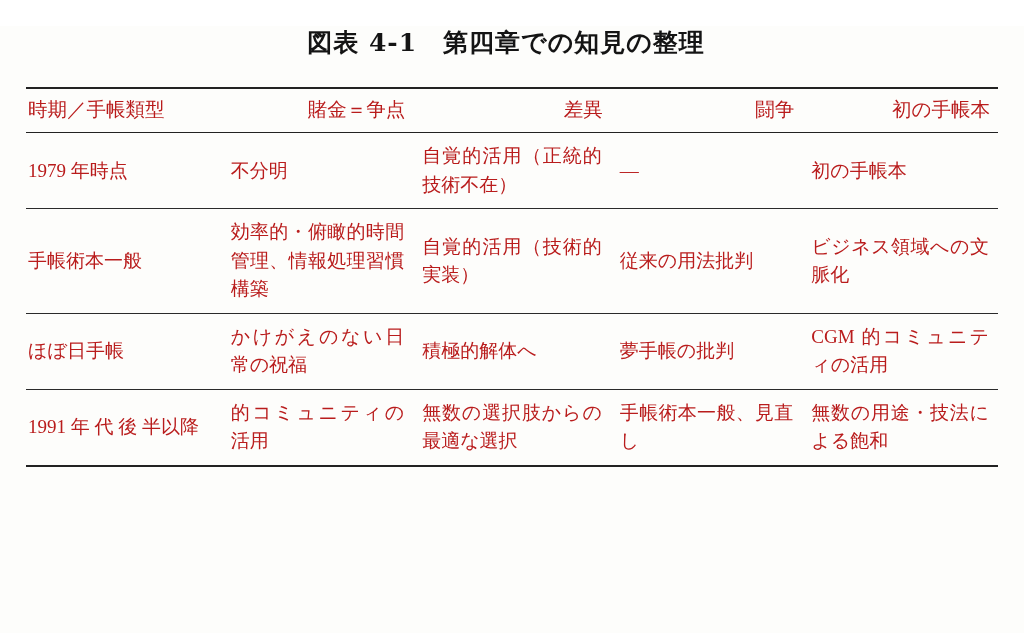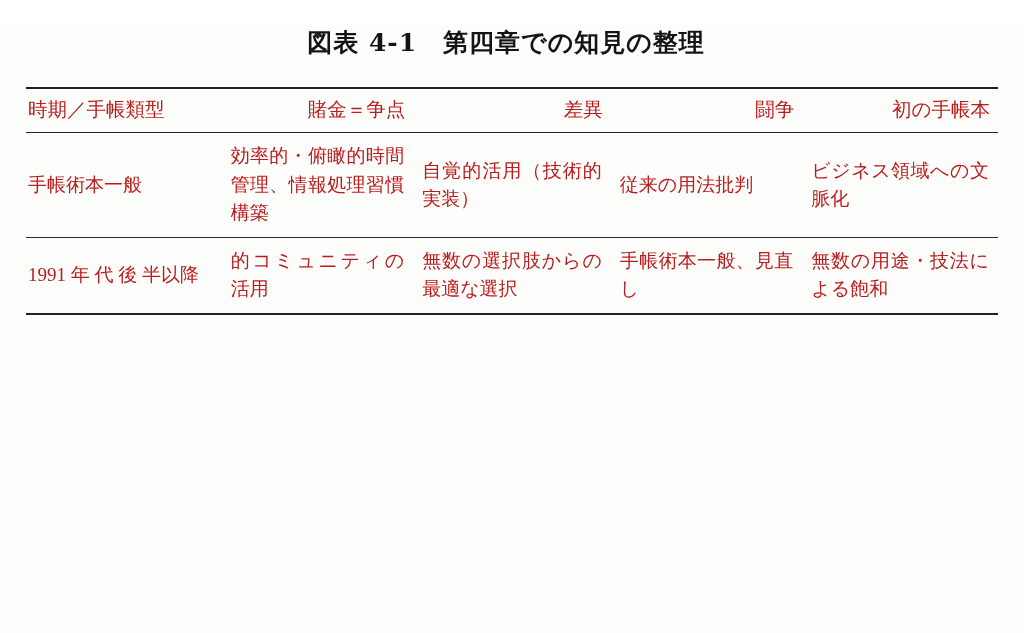--- a/index.html
+++ b/index.html
@@ -106,33 +106,67 @@
           <th class="first">時期／手帳類型</th>
           <th>賭金＝争点</th>
           <th>差異</th>
           <th>闘争</th>
           <th>初の手帳本</th>
         </tr>
       </thead>
       <tbody>
         <tr>
           <td class="col0">
+              <span class="cell">1979 年時点</span>
+            </td>
+          <td>
+              <span class="cell">不分明</span>
+            </td>
+          <td>
+              <span class="cell justify">自覚的活用（正統的技術不在）</span>
+            </td>
+          <td>
+              <span class="cell dash">—</span>
+            </td>
+          <td>
+              <span class="cell">初の手帳本</span>
+            </td>
+        </tr>
+        <tr>
+          <td class="col0">
               <span class="cell">手帳術本一般</span>
             </td>
           <td>
               <span class="cell justify">効率的・俯瞰的時間管理、情報処理習慣構築</span>
             </td>
           <td>
               <span class="cell justify">自覚的活用（技術的実装）</span>
             </td>
           <td>
               <span class="cell">従来の用法批判</span>
             </td>
           <td>
               <span class="cell justify">ビジネス領域への文脈化</span>
+            </td>
+        </tr>
+        <tr>
+          <td class="col0">
+              <span class="cell">ほぼ日手帳</span>
+            </td>
+          <td>
+              <span class="cell justify">かけがえのない日常の祝福</span>
+            </td>
+          <td>
+              <span class="cell">積極的解体へ</span>
+            </td>
+          <td>
+              <span class="cell">夢手帳の批判</span>
+            </td>
+          <td>
+              <span class="cell justify">CGM 的コミュニティの活用</span>
             </td>
         </tr>
         <tr>
           <td class="col0">
               <span class="cell justify">1991 年 代 後 半以降</span>
             </td>
           <td>
               <span class="cell justify">的コミュニティの活用</span>
             </td>
           <td>

